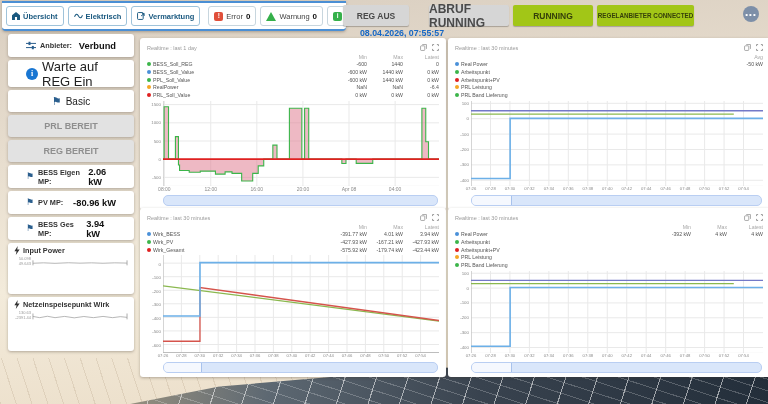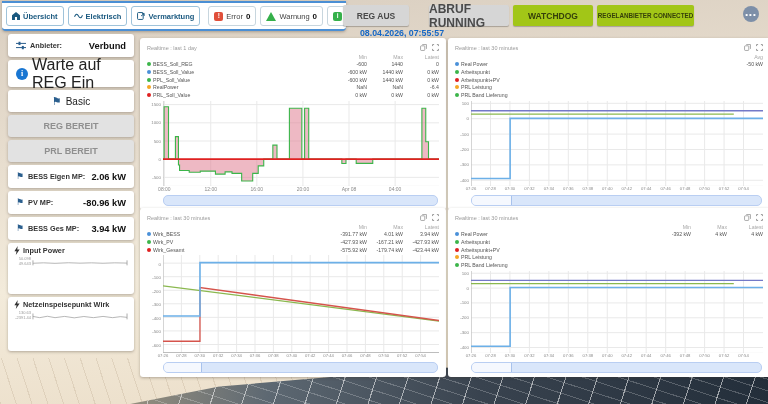--- a/index.html
+++ b/index.html
@@ -39,21 +39,21 @@
         box-shadow:0 1px 1px rgba(0,0,0,.25);font-size:8.5px;cursor:pointer;z-index:3}
   .tbtn.green{background:#a2c617;color:#35400a}
   .dots{position:absolute;left:743px;top:6px;width:16px;height:16px;border-radius:50%;
         background:#7d8fa8;color:#fff;display:flex;align-items:center;justify-content:center;
         font-size:8px;letter-spacing:1px;z-index:3;cursor:pointer}
   .datetime{position:absolute;left:341px;top:28px;width:122px;text-align:center;
         color:#1667c4;font-weight:bold;font-size:8.8px;z-index:3}
   
   .sidebar{position:absolute;left:8px;top:34px;width:126px;display:flex;
         flex-direction:column;gap:3px;z-index:2}
-  .scard{display:flex;align-items:center;padding:0 8px;gap:4px}
+  .scard{display:flex;align-items:center;padding:0 18px;gap:4px}
   .lbl{font-size:7.3px;font-weight:bold;color:#333}
   .val{margin-left:auto;font-size:9.3px;font-weight:bold;color:#111}
   .graybtn{justify-content:center;background:#e2e2e2;color:#8f8f8f;font-weight:bold;
         font-size:9px;cursor:pointer}
   .infocirc{width:12px;height:12px;border-radius:50%;background:#1976d2;color:#fff;
         display:flex;align-items:center;justify-content:center;font-size:8px;
         font-weight:bold;flex:none;font-family:"Liberation Serif",serif}
   .flag{color:#2b5f8e;font-size:9px;line-height:1;flex:none}
   .gauge{flex-direction:column;align-items:stretch;padding:3px 6px;gap:1px}
   .gauge .top{display:flex;align-items:center;gap:3px}
@@ -130,45 +130,45 @@
   </div>
   <div class="statbox">
     <span class="sicon" style="background:#35b04a">i</span>
     <span>Info</span>
     <b>0</b>
   </div>
 </div>
 
 <div class="tbtn" style="left:343px;width:66px">REG AUS</div>
 <div class="tbtn" style="left:429px;width:80px;font-size:12px">ABRUF RUNNING</div>
-<div class="tbtn green" style="left:513px;width:80px">WATCHDOG</div>
+<div class="tbtn green" style="left:513px;width:80px">RUNNING</div>
 <div class="tbtn green" style="left:597px;width:97px;font-size:6.3px">REGELANBIETER CONNECTED</div>
 <div class="dots">•••</div>
 <div class="datetime">08.04.2026, 07:55:57</div>
 
 <div class="sidebar">
   <div class="card scard" style="height:23px">
     <svg class="icon-svg" width="10" height="9" viewBox="0 0 12 10">
         <path d="M0 2.5 H12 M0 7.5 H12" stroke="#2b5f8e" stroke-width="1.2"></path>
         <rect x="3" y="0.5" width="2.4" height="4" fill="#2b5f8e"></rect>
         <rect x="7" y="5.5" width="2.4" height="4" fill="#2b5f8e"></rect>
       </svg>
     <span class="lbl">Anbieter:</span>
     <span class="val">Verbund</span>
   </div>
   <div class="card scard" style="height:27px">
     <span class="infocirc">i</span>
-    <span style="font-size:16px;color:#222">Warte auf REG Ein</span>
+    <span style="font-size:13px;color:#222">Warte auf REG Ein</span>
   </div>
   <div class="card scard" style="height:22px;justify-content:center">
     <span class="flag" style="font-size:11px">⚑</span>
     <span style="font-size:10px;color:#222">Basic</span>
   </div>
+  <div class="card scard graybtn" style="height:22px">PRL BEREIT</div>
   <div class="card scard graybtn" style="height:22px">REG BEREIT</div>
-  <div class="card scard graybtn" style="height:22px">PRL BEREIT</div>
 
   <div class="card scard" style="height:23px">
     <span class="flag">⚑</span>
     <span class="lbl">BESS Eigen MP:</span>
     <span class="val">2.06 kW</span>
   </div>
   <div class="card scard" style="height:23px">
     <span class="flag">⚑</span>
     <span class="lbl">PV MP:</span>
     <span class="val">-80.96 kW</span>

